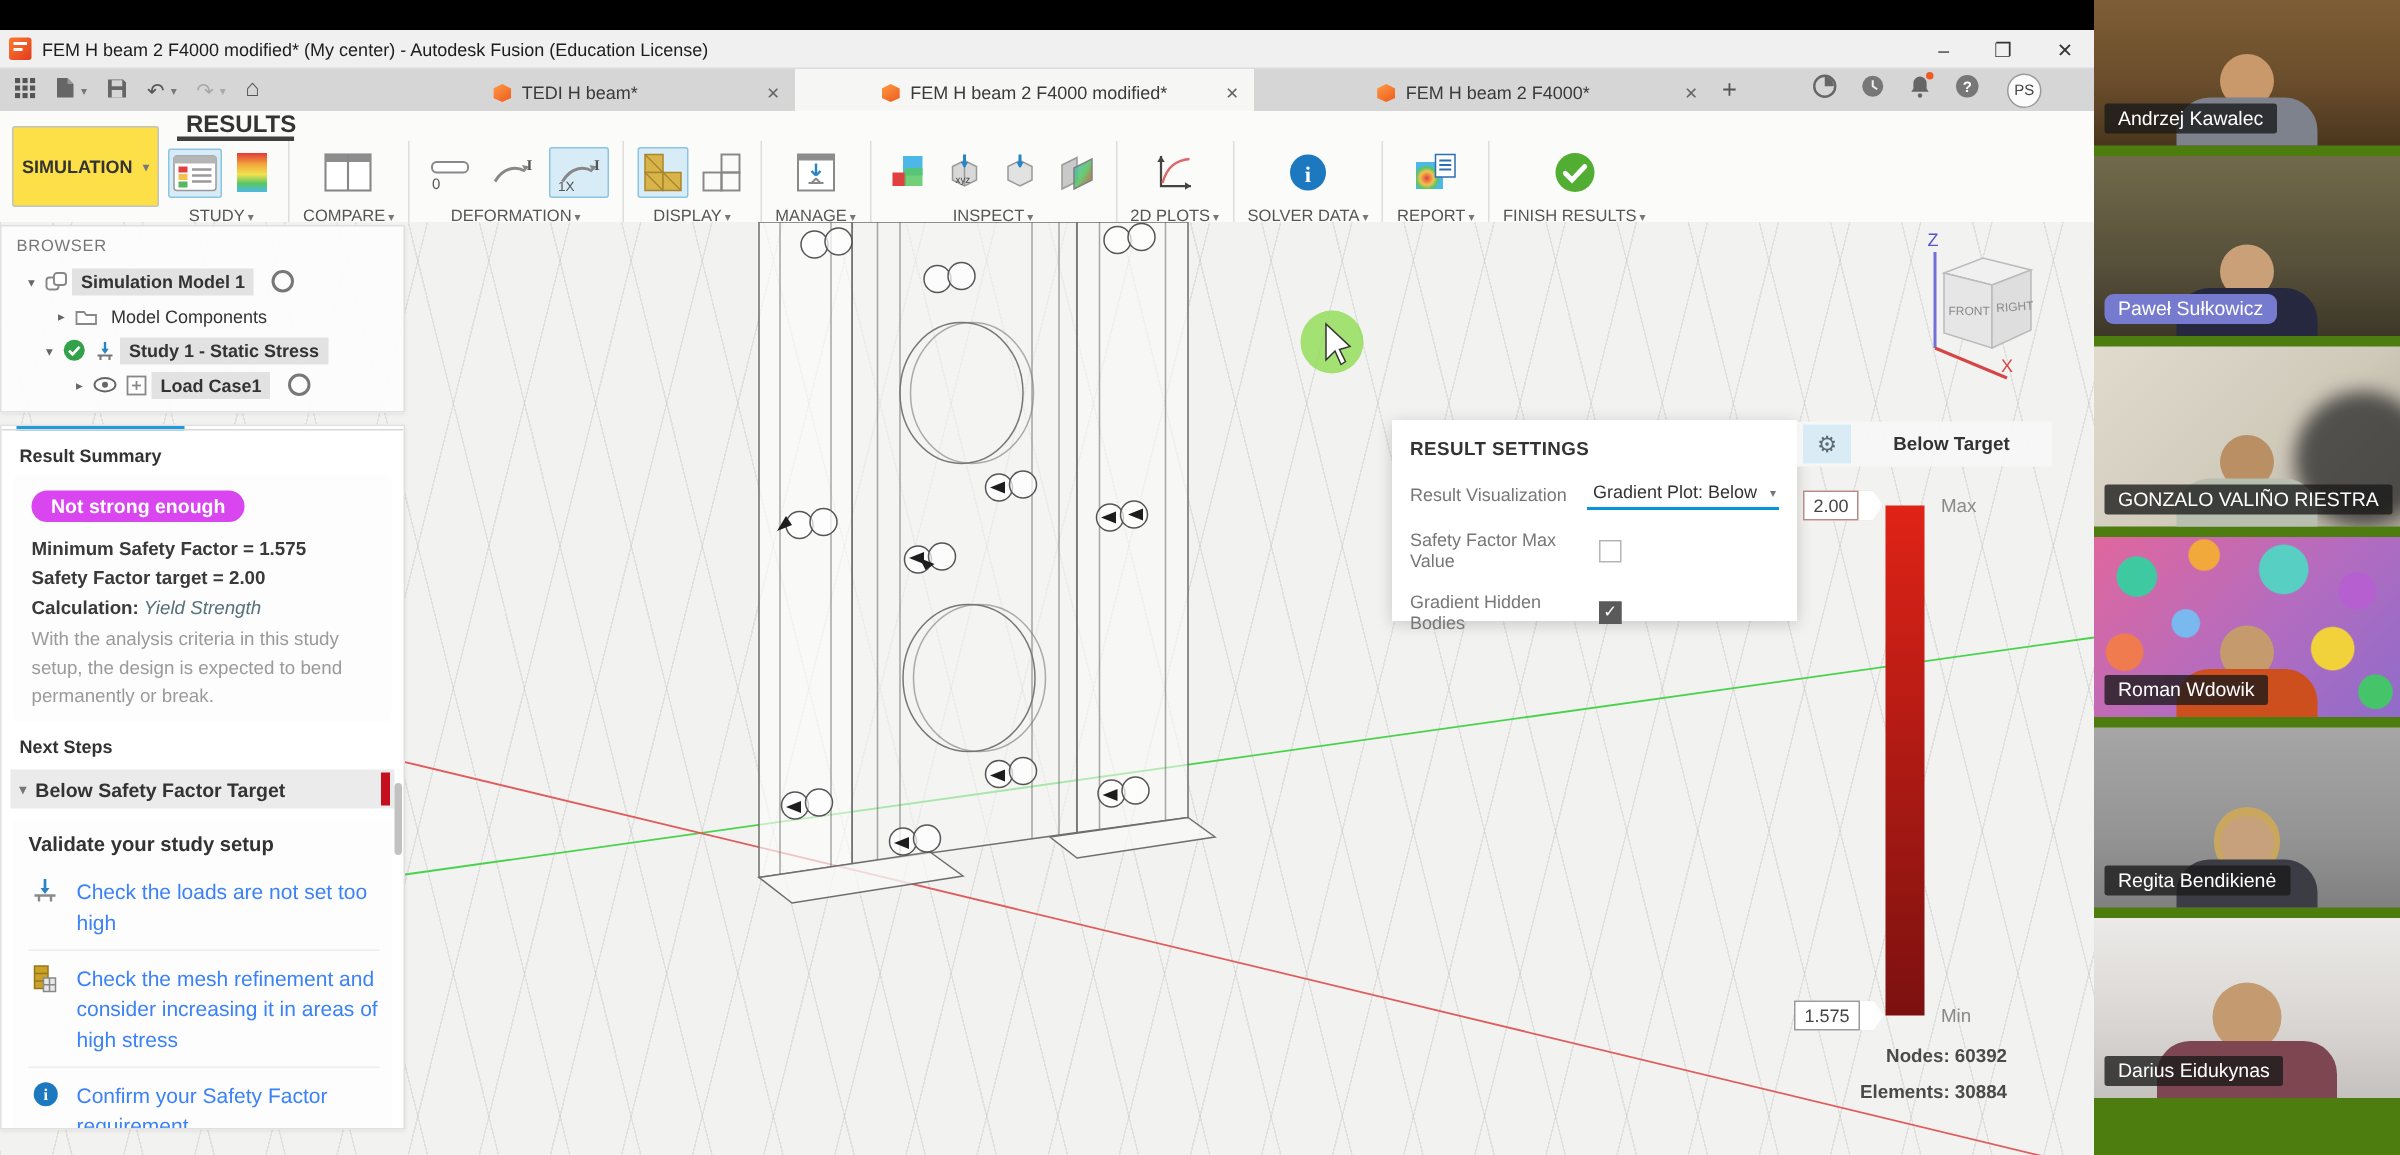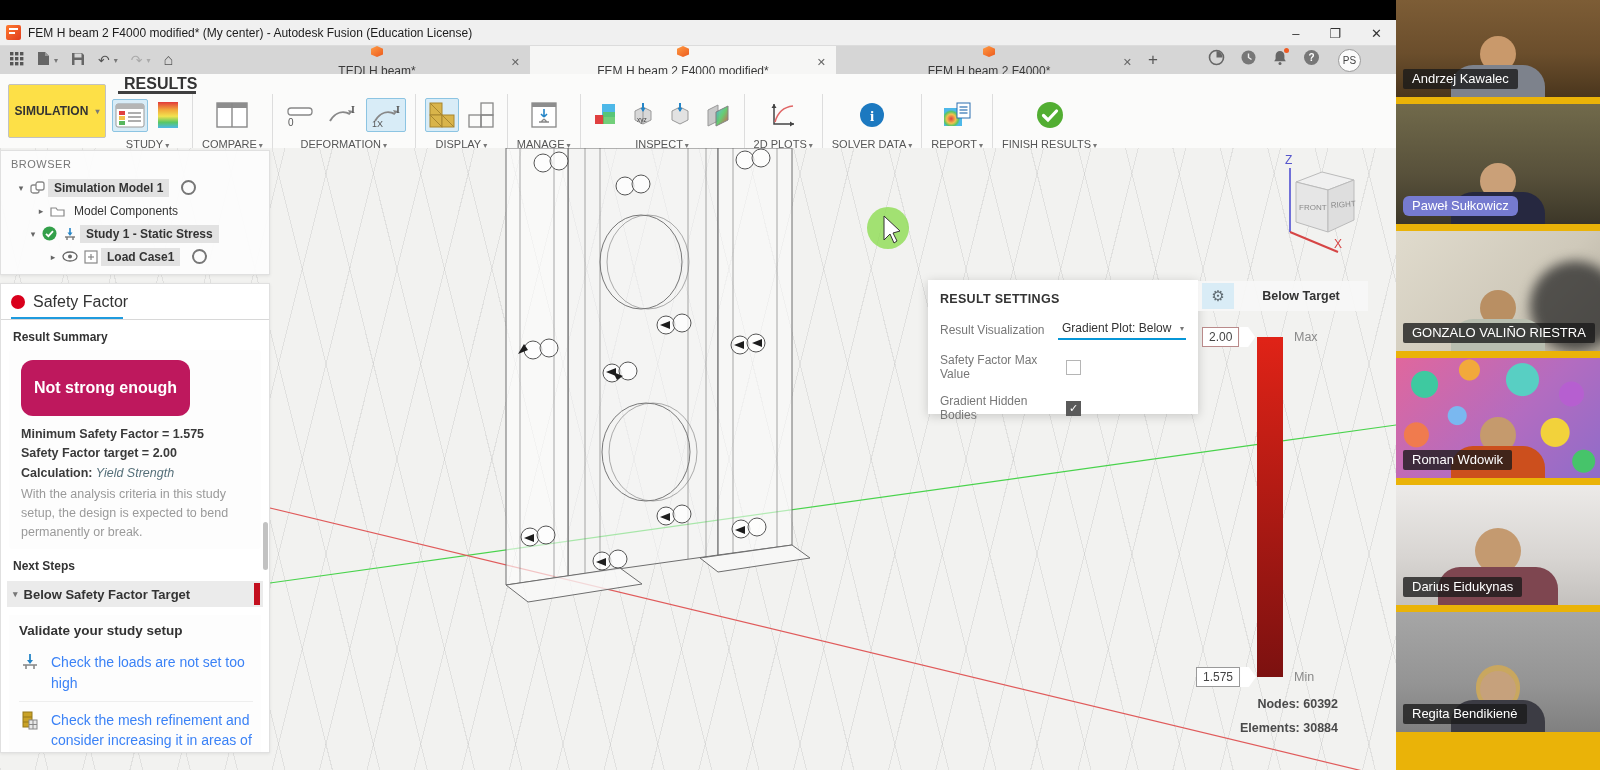--- a/index.html
+++ b/index.html
@@ -19,21 +19,21 @@
   .win-controls{position:absolute;right:14px;top:0;height:26px;display:flex;align-items:center;gap:30px;
                 font-size:13px;color:#333;}
   .win-controls span{cursor:default;}
   
   .tabbar{position:absolute;left:0;top:46px;width:1396px;height:28px;background:#d6d6d6;}
   .qa-icons{position:absolute;left:10px;top:0;height:28px;display:flex;align-items:center;gap:13px;color:#555;font-size:14px;}
   .qa-icons .glyph{font-size:14px;line-height:1;}
   .qa-caret{font-size:8px;color:#777;margin-left:-9px;}
   .doc-tabs{position:absolute;left:224px;top:0;height:28px;display:flex;}
   .doc-tab{width:306px;height:32px;display:flex;align-items:center;justify-content:center;gap:7px;
-           font-size:12px;color:#3a3a3a;position:relative;flex-direction:column;}
+           font-size:12px;color:#3a3a3a;position:relative;}
   .doc-tab.active{background:#f6f6f5;}
   .tab-close{position:absolute;right:10px;font-size:11px;color:#666;}
   .cube-ic{width:12px;height:12px;background:linear-gradient(145deg,#ff9b43,#ec5a1e);border-radius:2px;
            clip-path:polygon(50% 0,100% 25%,100% 78%,50% 100%,0 78%,0 25%);}
   .newtab{position:absolute;left:1148px;top:4px;font-size:17px;color:#555;}
   .tr-icons{position:absolute;left:1208px;top:3px;display:flex;gap:15px;align-items:center;}
   .tr-icons svg{display:block;}
   .bell-wrap{position:relative;}
   .bell-dot{position:absolute;right:-1px;top:-1px;width:5px;height:5px;border-radius:50%;background:#f05a22;}
   .avatar{position:absolute;left:1338px;top:3px;width:21px;height:21px;border-radius:50%;background:#fbfbfb;
@@ -71,22 +71,22 @@
   
   .results-panel{position:absolute;left:0;top:283px;width:270px;height:470px;background:#fff;
                  border:1px solid #e0e0e0;box-sizing:border-box;box-shadow:0 1px 3px rgba(0,0,0,.08);overflow:hidden;}
   .rp-head{display:flex;align-items:center;gap:8px;padding:9px 10px 6px 10px;}
   .rp-dot{width:14px;height:14px;border-radius:50%;background:#d9001c;}
   .rp-title{font-size:16px;color:#333;}
   .rp-underline{height:3px;background:#1f9bde;width:112px;margin-left:10px;}
   .rp-hr{height:1px;background:#d8d8d8;margin-top:-1px;}
   .rp-h2{font-size:12px;font-weight:bold;color:#333;padding:10px 10px 4px 12px;}
   .sum-card{margin:2px 8px 0 8px;padding:10px 10px 8px 12px;background:#fdfdfd;border-radius:3px;}
-  .badge{display:inline-block;background:#be185d;color:#fff;font-weight:bold;font-size:16px;
-         padding:19px 13px;border-radius:12px;}
+  .badge{display:inline-block;background:#d946ef;color:#fff;font-weight:bold;font-size:13px;
+         padding:3px 13px;border-radius:12px;}
   .sum-line{font-size:12.5px;font-weight:bold;color:#3a3a3a;line-height:1.55;}
   .sum-line .ital{font-weight:normal;font-style:italic;color:#56707a;}
   .sum-lines{margin-top:9px;}
   .warn{font-size:12.5px;color:#9a9a9a;line-height:1.5;margin-top:2px;}
   .below-row{position:relative;margin:4px 6px 0 6px;background:#ebebeb;height:26px;display:flex;
              align-items:center;gap:6px;padding-left:6px;font-size:13px;font-weight:bold;color:#333;}
   .below-caret{font-size:9px;color:#777;}
   .below-redbar{position:absolute;right:3px;top:2px;bottom:2px;width:6px;background:#c30f1e;}
   .val-card{margin:8px 8px 0 8px;padding:8px 8px 6px 10px;background:#fdfdfd;}
   .val-h{font-size:13.5px;font-weight:bold;color:#333;margin-bottom:6px;}
@@ -114,21 +114,21 @@
   .colorbar{position:absolute;left:1257px;top:337px;width:26px;height:340px;}
   .val-tag{position:absolute;height:20px;display:flex;align-items:stretch;}
   .val-box{background:#fff;border:1px solid #b98a8a;font-size:12px;color:#444;display:flex;align-items:center;
            justify-content:center;padding:0 6px;}
   .val-tag.min .val-box{border-color:#9a9a9a;}
   .val-arrow{width:16px;background:#fff;clip-path:polygon(0 0,55% 0,100% 50%,55% 100%,0 100%);
              filter:drop-shadow(0 0 .6px #999);}
   .minmax{position:absolute;font-size:12.5px;color:#8a8a8a;}
   .stats{position:absolute;left:1170px;width:168px;text-align:right;font-size:12.5px;font-weight:bold;color:#4a4a4a;}
   
-  #sidebar{position:absolute;left:1396px;top:0;width:204px;height:770px;background:#eab308;}
+  #sidebar{position:absolute;left:1396px;top:0;width:204px;height:770px;background:#4d7c0f;}
   .tile{position:relative;width:204px;height:120px;margin-bottom:7px;overflow:hidden;}
   .tile.first{height:97px;}
   .person{position:absolute;left:50%;transform:translateX(-50%);bottom:-4px;display:flex;
           flex-direction:column;align-items:center;}
   .p-hair{width:44px;height:46px;border-radius:22px;margin-bottom:-40px;}
   .p-head{width:36px;height:36px;border-radius:50%;}
   .p-body{width:94px;height:36px;border-radius:22px 22px 0 0;margin-top:-7px;}
   .vlabel{position:absolute;left:7px;bottom:8px;background:rgba(25,25,25,.78);color:#fff;font-size:13px;
           padding:2px 9px 3px 9px;border-radius:2px;white-space:nowrap;}
   .tile.speaking .vlabel{background:#767bd0;border-radius:6px;}
@@ -659,24 +659,20 @@
               <line x1="7" y1="4" x2="7" y2="10" stroke="#888" stroke-width="1.2"></line>
               <line x1="4" y1="7" x2="10" y2="7" stroke="#888" stroke-width="1.2"></line>
             </svg>
         </span>
         <span class="tree-label sel">Load Case1</span>
         <span class="tree-radio"></span>
       </div>
     </div>
 
     <div class="results-panel">
-      <div class="rp-head">
-        <span class="rp-dot"></span>
-        <span class="rp-title">Safety Factor</span>
-      </div>
       <div class="rp-underline"></div>
       <div class="rp-hr"></div>
       <div class="rp-h2">Result Summary</div>
       <div class="sum-card">
         <span class="badge">Not strong enough</span>
         <div class="sum-lines">
           <div class="sum-line">Minimum Safety Factor = 1.575</div>
           <div class="sum-line">Safety Factor target = 2.00</div>
           <div class="sum-line"><span>Calculation:</span><span class="ital"> Yield Strength</span></div>
         </div>
@@ -790,29 +786,29 @@
         </div>
       <div class="vlabel">GONZALO VALIÑO RIESTRA</div>
     </div>
     <div class="tile t4">
       <div class="person">
           <div class="p-head" style="background:#c59a6d"></div>
           <div class="p-body" style="background:#cc4f1d"></div>
         </div>
       <div class="vlabel">Roman Wdowik</div>
     </div>
-    <div class="tile t5">
-      <div class="person">
-          <div class="p-head" style="background:#c49a70"></div>
-          <div class="p-body" style="background:#7e4650"></div>
-        </div>
-      <div class="vlabel">Darius Eidukynas</div>
-    </div>
     <div class="tile t6">
       <div class="person">
           <div class="p-hair" style="background:#c9a75f"></div>
           <div class="p-head" style="background:#c6a17c"></div>
           <div class="p-body" style="background:#3c3c44"></div>
         </div>
       <div class="vlabel">Regita Bendikienė</div>
     </div>
+    <div class="tile t5">
+      <div class="person">
+          <div class="p-head" style="background:#c49a70"></div>
+          <div class="p-body" style="background:#7e4650"></div>
+        </div>
+      <div class="vlabel">Darius Eidukynas</div>
+    </div>
   </div>
 </div>
 
 </body></html>

